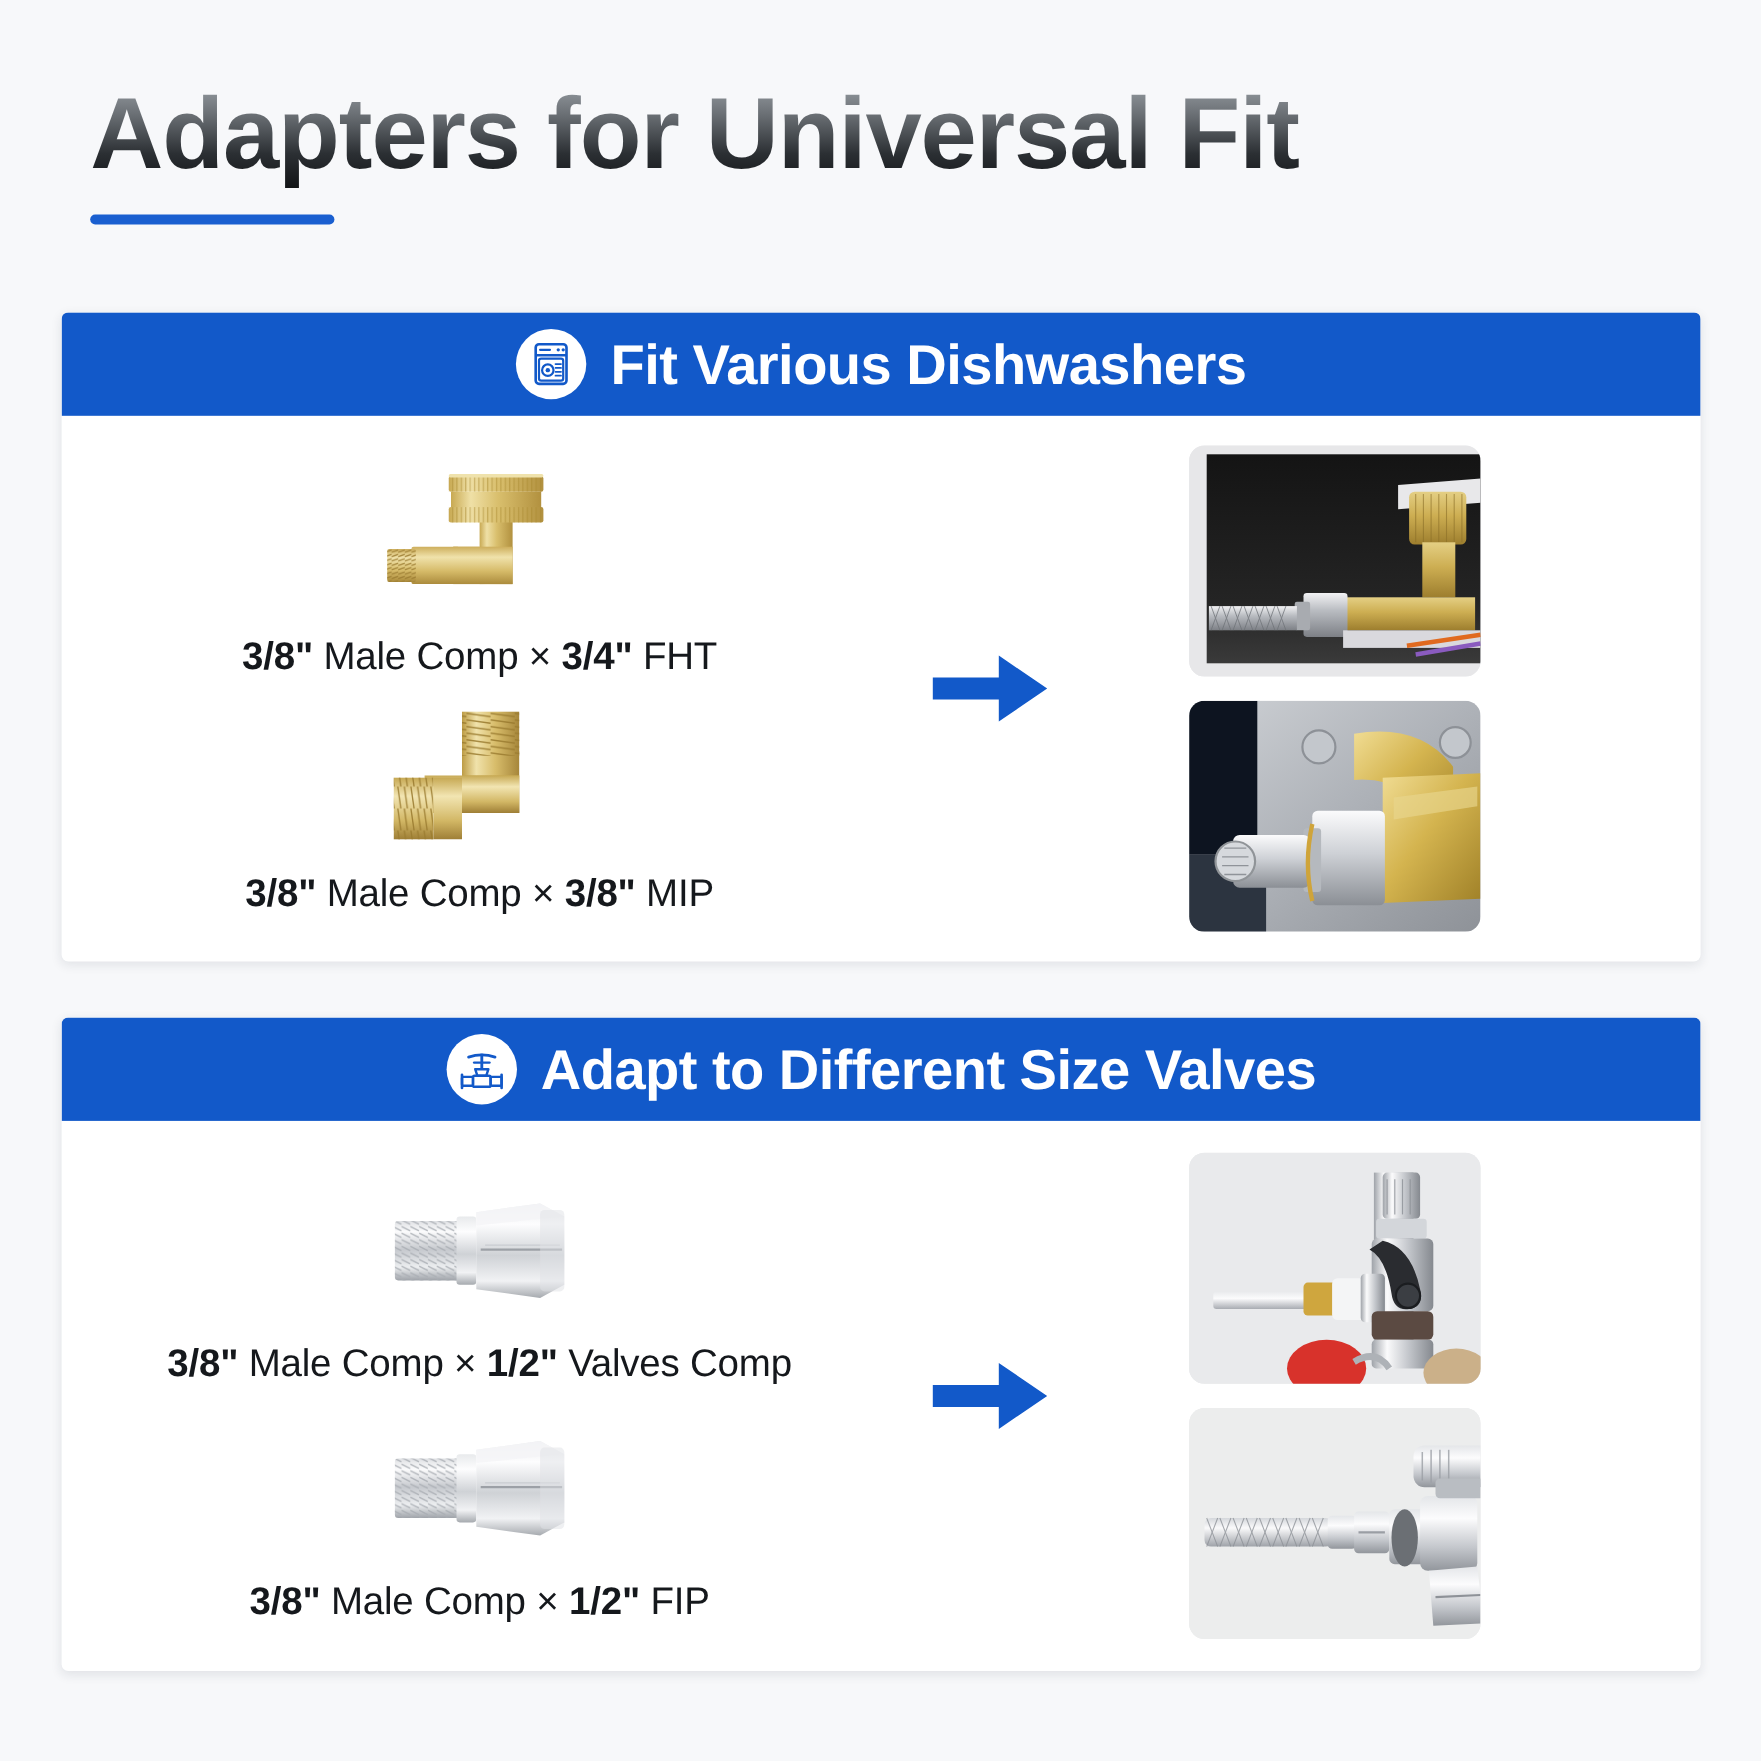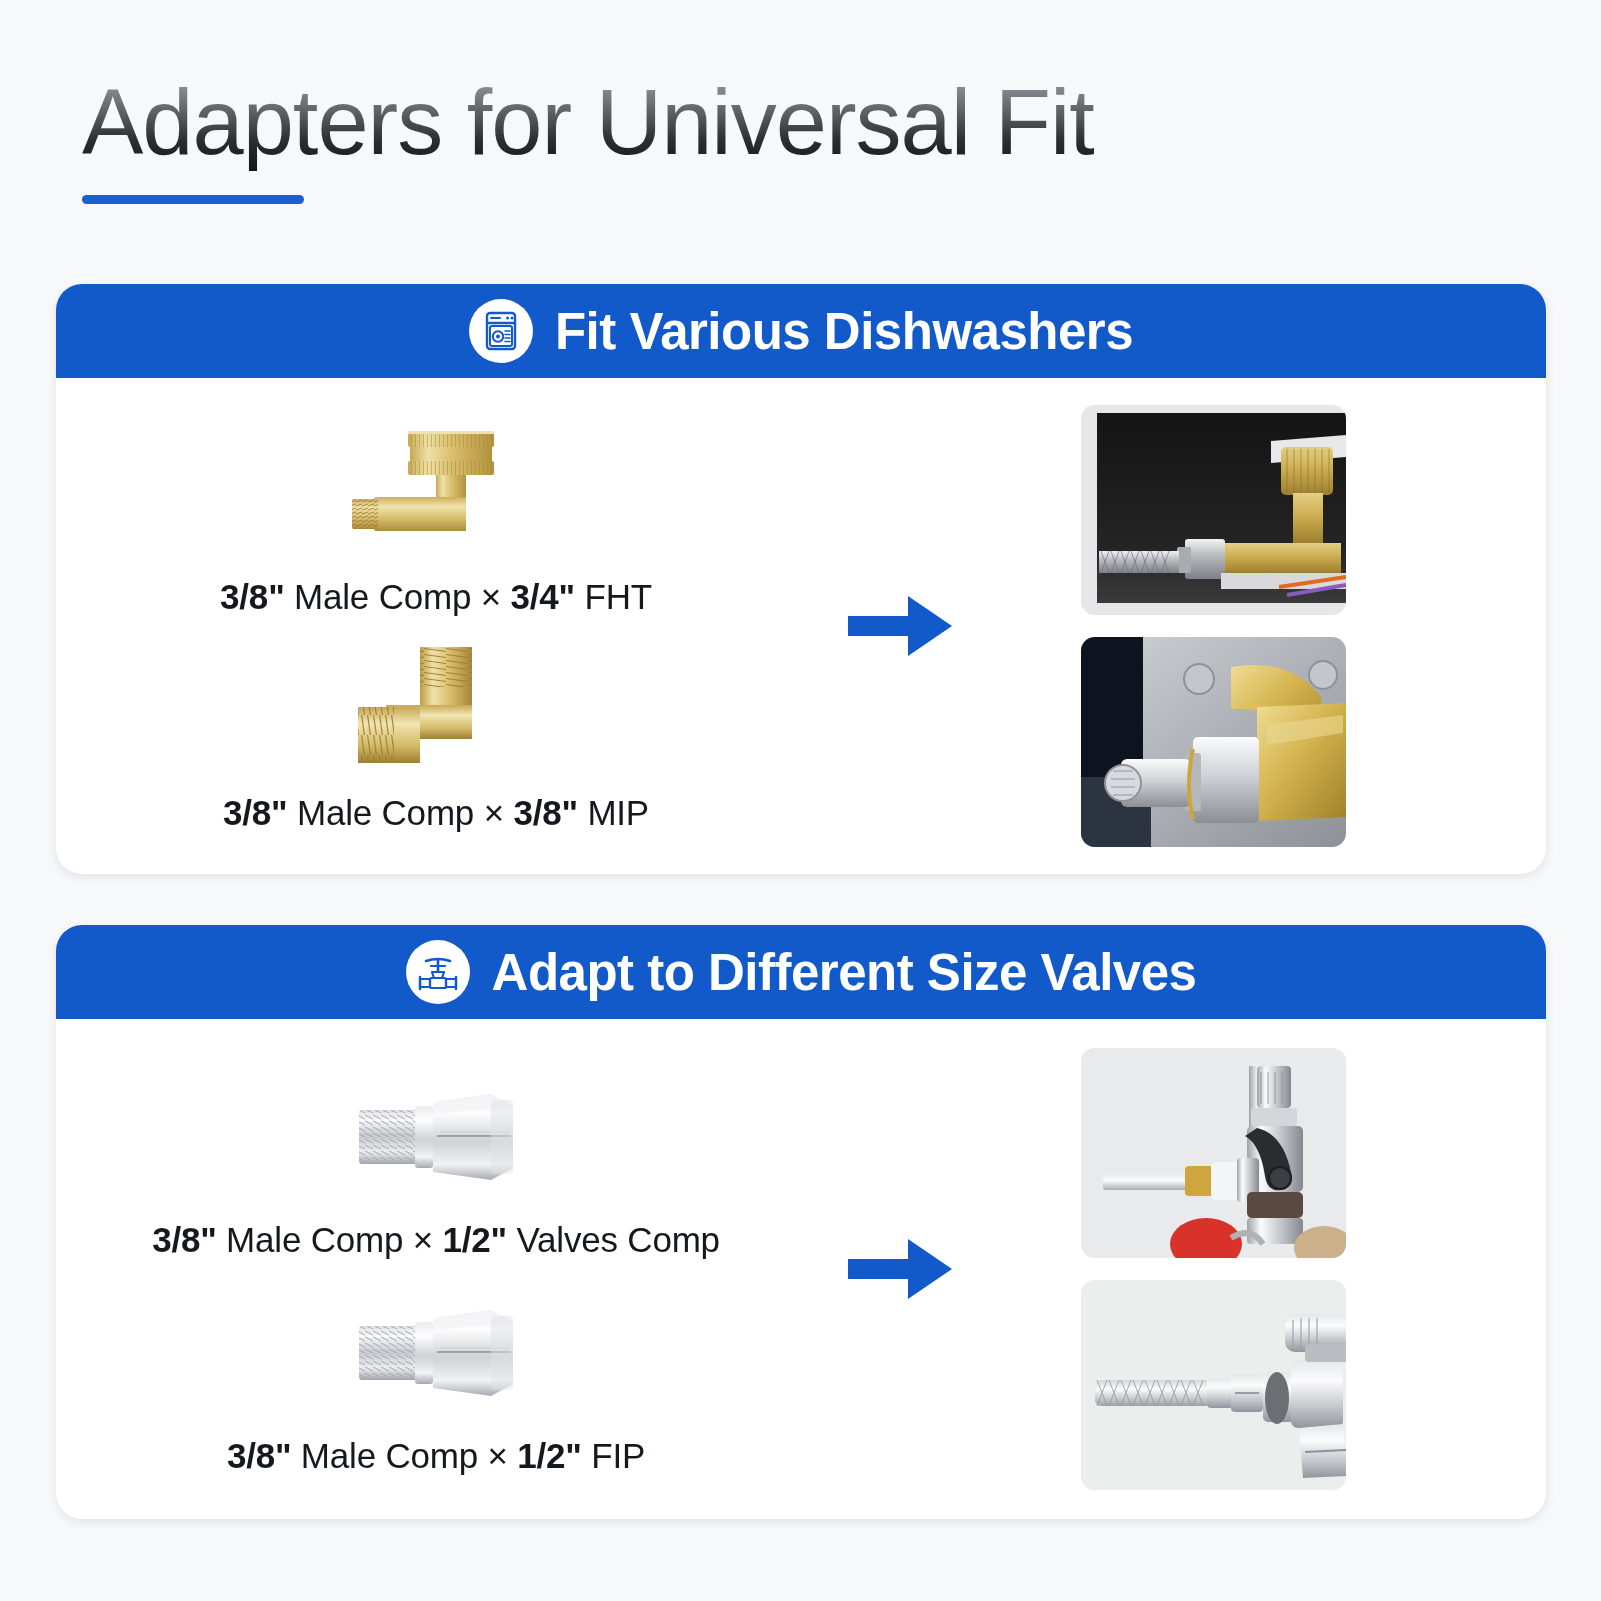--- a/index.html
+++ b/index.html
@@ -20,21 +20,21 @@
   }
 
   
   .title-block {
     position: absolute;
     left: 82px;
     top: 74px;
   }
   .page-title {
     font-size: 92px;
-    font-weight: normal;
+    font-weight: bold;
     letter-spacing: -1px;
     line-height: 1.05;
     background: linear-gradient(180deg, #9aa0a6 0%, #6c7176 30%, #2b2f33 68%, #121416 100%);
     -webkit-background-clip: text;
     background-clip: text;
     color: transparent;
     -webkit-text-fill-color: transparent;
     white-space: nowrap;
     text-align: right;
   }
@@ -45,21 +45,21 @@
     border-radius: 5px;
     background: #1a5fd0;
   }
 
   
   .card {
     position: absolute;
     left: 56px;
     width: 1490px;
     background: #ffffff;
-    border-radius: 26px;
+    border-radius: 6px;
     box-shadow: 0 3px 10px rgba(30, 40, 60, 0.10);
     overflow: hidden;
   }
   #card-dishwashers { top: 284px; height: 590px; }
   #card-valves      { top: 925px; height: 594px; }
 
   .card-header {
     height: 94px;
     background: #1259c9;
     display: flex;

